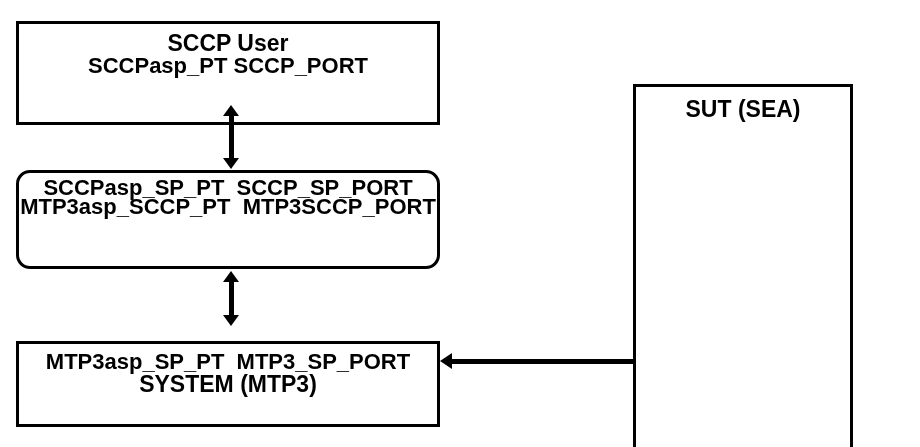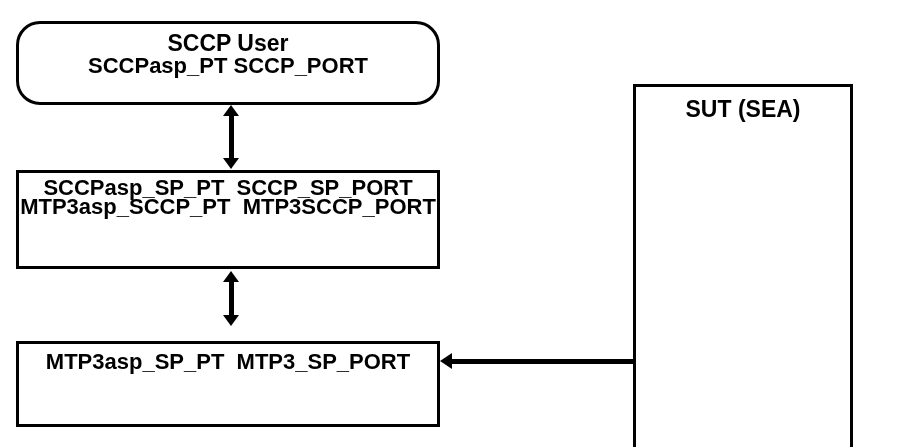--- a/index.html
+++ b/index.html
@@ -32,24 +32,24 @@
   }
   .box-sub {
     font-weight: bold;
     font-size: 22px;
     line-height: 19px;
     letter-spacing: 0px;
     white-space: pre;
   }
 
   
-  #box-sccp-user { left: 16px;  top: 21px;  width: 424px; height: 84px; border-radius: 24px; }
+  #box-sccp-user { left: 16px;  top: 21px;  width: 424px; height: 104px; }
   #box-sccp-user .stack { padding-top: 6px; }
 
-  #box-sccp      { left: 16px;  top: 170px; width: 424px; height: 99px; }
+  #box-sccp      { left: 16px;  top: 170px; width: 424px; height: 99px; border-radius: 14px; }
   #box-sccp .stack { padding-top: 5px; }
 
   #box-system    { left: 16px;  top: 341px; width: 424px; height: 86px; }
   #box-system .stack { padding-top: 8px; }
 
   #box-sut       { left: 633px; top: 40px;  width: 220px; height: 385px; margin-top: 44px; }
   #box-sut .stack { padding-top: 9px; }
 
   
   .arrow-v {
@@ -140,20 +140,21 @@
 
   <div class="arrow-v" id="arrow-sccp-system">
     <div class="head-up"></div>
     <div class="shaft"></div>
     <div class="head-down"></div>
   </div>
 
   <div class="box" id="box-system">
     <div class="stack">
       <div class="box-sub">MTP3asp_SP_PT  MTP3_SP_PORT</div>
+      <div class="box-title">SYSTEM (MTP3)</div>
     </div>
   </div>
 
   <div class="arrow-h" id="arrow-system-sut">
     <div class="head-left"></div>
     <div class="shaft"></div>
     <div class="head-right"></div>
   </div>
 
   <div class="box" id="box-sut">

